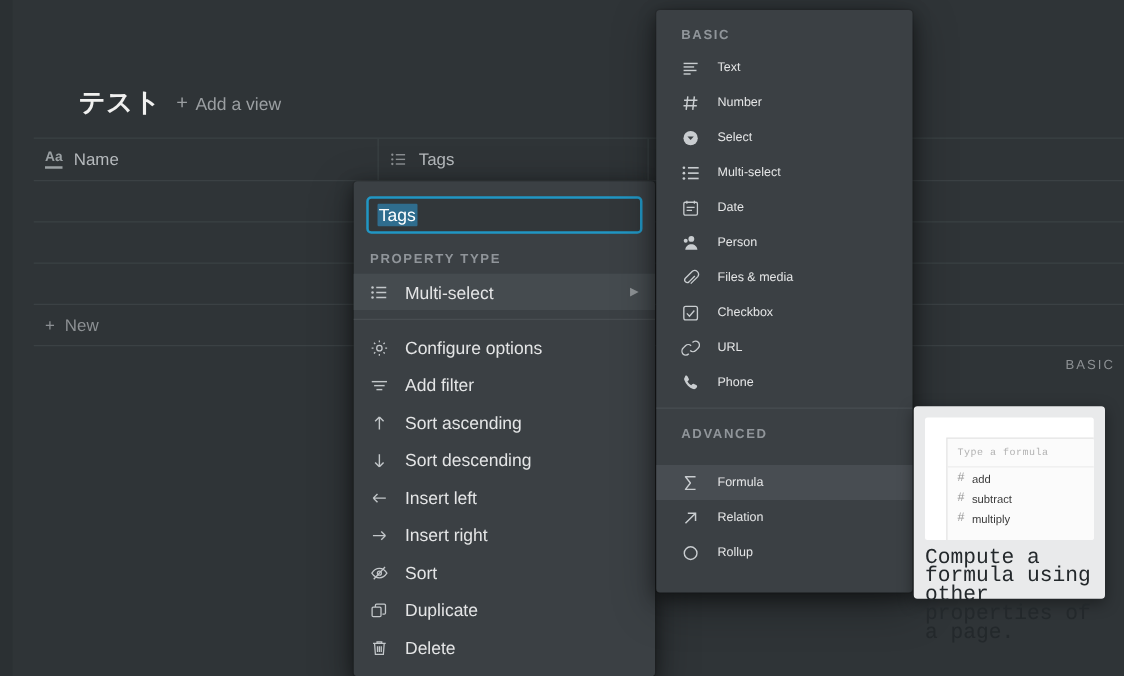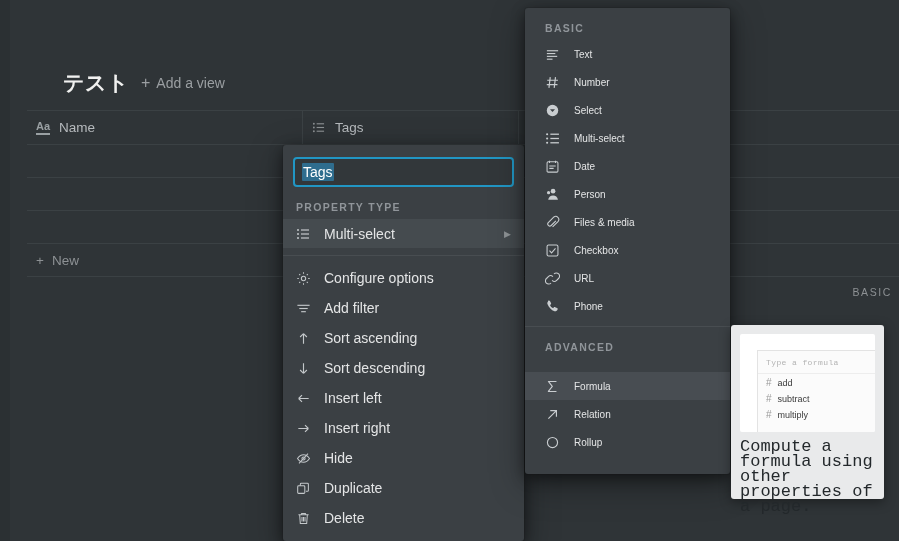--- a/index.html
+++ b/index.html
@@ -64,21 +64,21 @@
   
   .menu-type{left:525px;top:8px;width:205px;padding:0 0 4px 0;overflow:hidden;height:462px;}
   .menu-type .sec-label{padding:14px 12px 6px 20px;}
   .menu-type .mitem{height:28px;padding:0 20px;gap:13px;font-size:10px;}
   .menu-type .mitem.active{background:#484d52;margin-top:13px;}
   .menu-type .ico{width:16px;color:#c9cdd0;}
   .type-div{height:1px;background:#484d51;margin:6px 0 0 0;}
 
   
   .tooltip{
-    position:absolute;left:731px;top:325px;width:153px;height:174px;
+    position:absolute;left:731px;top:325px;width:153px;height:154px;
     background:#e9eaeb;border-radius:3px;box-sizing:border-box;padding:9px 9px 8px 9px;
     box-shadow:0 3px 12px rgba(0,0,0,.4);
   }
   .tt-img{
     width:135px;height:98px;background:#ffffff;border-radius:2px;overflow:hidden;position:relative;
   }
   .tt-inner{position:absolute;left:18px;top:17px;right:-4px;bottom:-4px;background:#fbfbfb;box-shadow:0 0 0 1px #e3e3e3;}
   .tt-ph{font-family:"Liberation Mono","DejaVu Sans Mono",monospace;font-size:8px;color:#b3b3b3;padding:7px 0 6px 8px;letter-spacing:.4px;border-bottom:1px solid #ededed;}
   .tt-opt{display:flex;align-items:center;gap:6px;font-size:9px;color:#3b3b3b;padding:3px 0 2px 8px;}
   .tt-opt .h{color:#9a9a9a;font-size:10px;}
@@ -255,21 +255,21 @@
     </div>
 
     <div class="mitem">
       <span class="ico">
         <svg width="15" height="15" viewBox="0 0 16 16" fill="none" stroke="currentColor" stroke-width="1.1">
             <path d="M1.6 8s2.6-4 6.4-4 6.4 4 6.4 4-2.6 4-6.4 4S1.6 8 1.6 8z"></path>
             <circle cx="8" cy="8" r="1.7"></circle>
             <path d="M3.2 13.2L12.8 2.8"></path>
           </svg>
       </span>
-      <span>Hide</span>
+      <span>Sort</span>
     </div>
 
     <div class="mitem">
       <span class="ico">
         <svg width="15" height="15" viewBox="0 0 16 16" fill="none" stroke="currentColor" stroke-width="1.1">
             <rect x="1.8" y="5" width="7.6" height="8.2" rx="1"></rect>
             <path d="M4.6 5V3.4a1 1 0 011-1h6.6a1 1 0 011 1V10a1 1 0 01-1 1h-1.6"></path>
           </svg>
       </span>
       <span>Duplicate</span>

